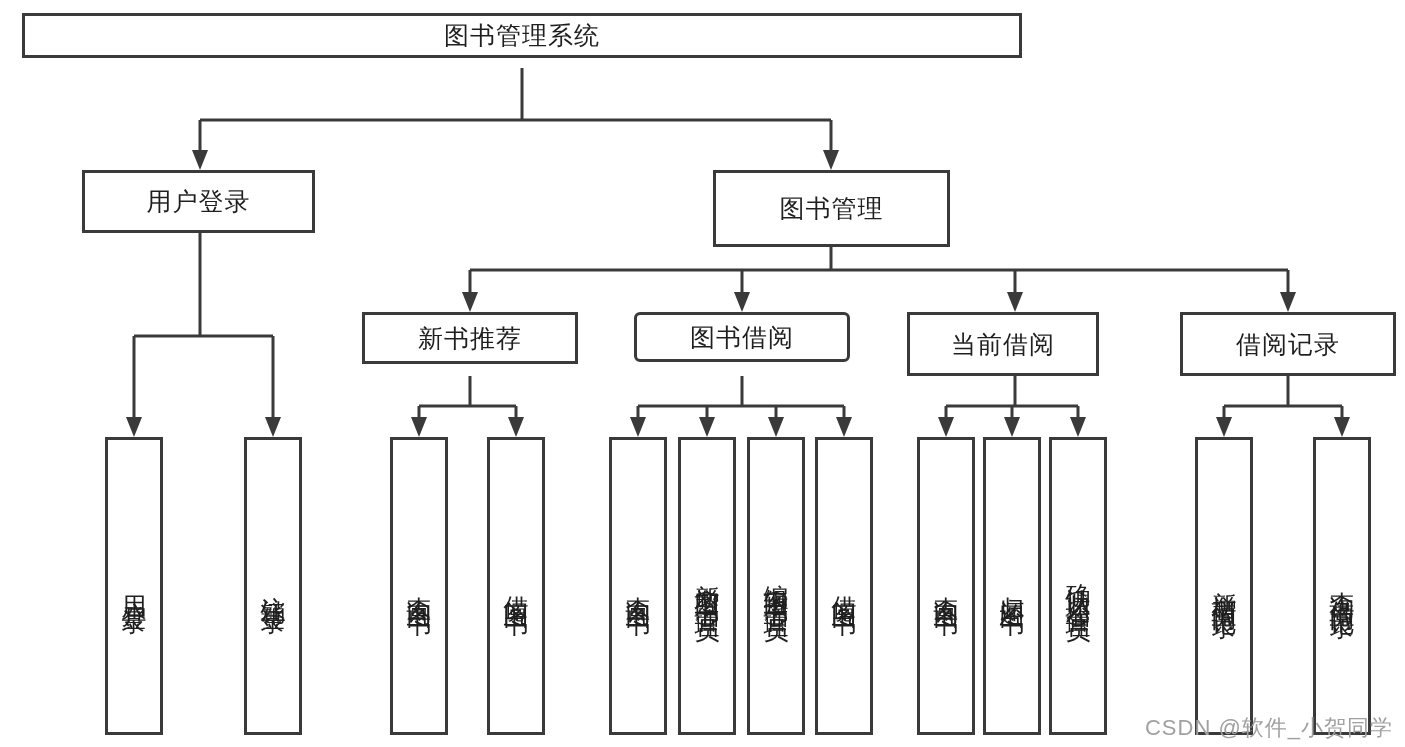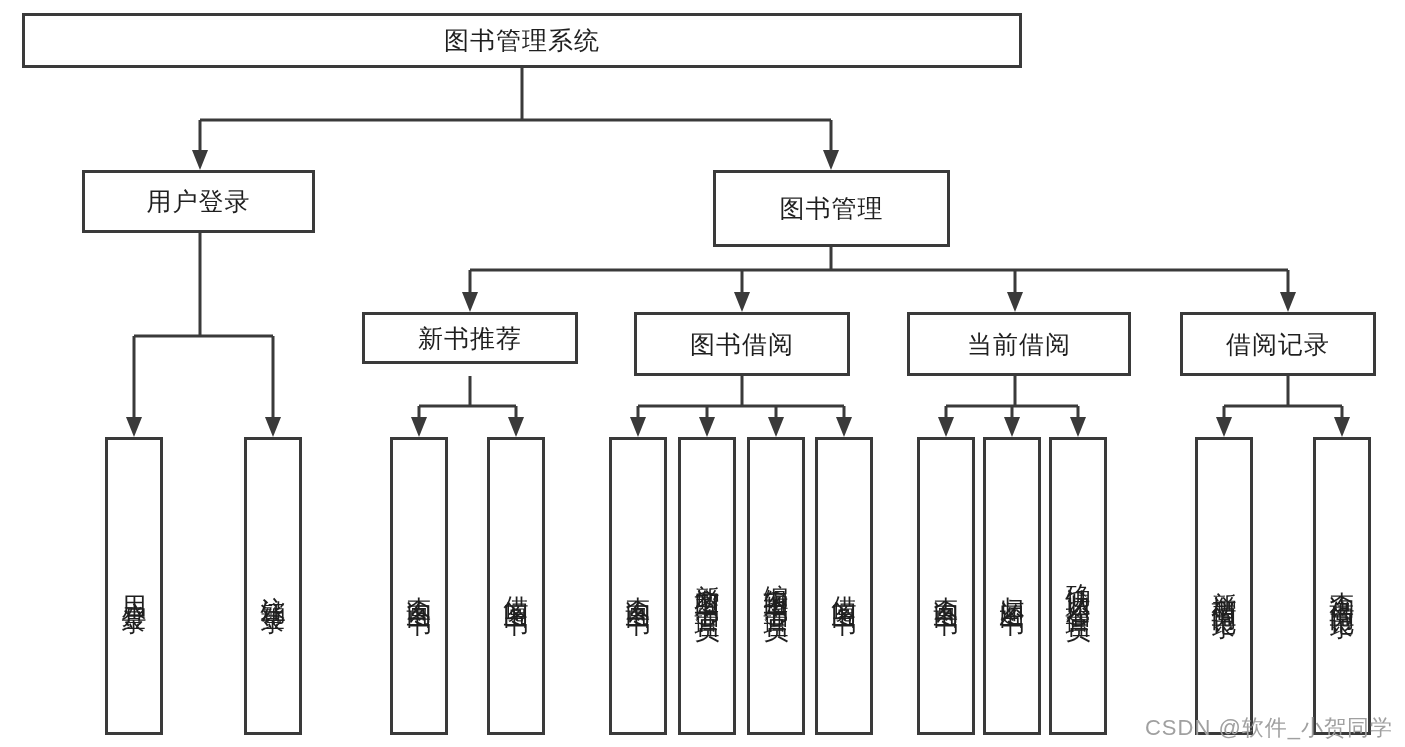--- a/index.html
+++ b/index.html
@@ -73,41 +73,41 @@
     <polygon class="arrow" points="1004,417 1020,417 1012,437"></polygon>
     <polygon class="arrow" points="1070,417 1086,417 1078,437"></polygon>
   </g>
   <g>
     <path class="edge" d="M1288,376 V406 M1224,406 H1342 M1224,406 V419 M1342,406 V419"></path>
     <polygon class="arrow" points="1216,417 1232,417 1224,437"></polygon>
     <polygon class="arrow" points="1334,417 1350,417 1342,437"></polygon>
   </g>
 </svg>
 
-<div class="box" style="left:22px;top:13px;width:1000px;height:55px;">
+<div class="box" style="left:22px;top:13px;width:1000px;height:45px;">
   <span class="hlabel">图书管理系统</span>
 </div>
 
 <div class="box" style="left:82px;top:170px;width:233px;height:63px;">
   <span class="hlabel">用户登录</span>
 </div>
 <div class="box" style="left:713px;top:170px;width:237px;height:77px;">
   <span class="hlabel">图书管理</span>
 </div>
 
 <div class="box" style="left:362px;top:312px;width:216px;height:52px;">
   <span class="hlabel">新书推荐</span>
 </div>
-<div class="box" style="left:634px;top:312px;width:216px;height:64px;">
+<div class="box" style="left:634px;top:312px;width:216px;height:50px;border-radius:6px;">
   <span class="hlabel">图书借阅</span>
 </div>
-<div class="box" style="left:907px;top:312px;width:224px;height:64px;">
+<div class="box" style="left:907px;top:312px;width:192px;height:64px;">
   <span class="hlabel">当前借阅</span>
 </div>
-<div class="box" style="left:1180px;top:312px;width:196px;height:64px;">
+<div class="box" style="left:1180px;top:312px;width:216px;height:64px;">
   <span class="hlabel">借阅记录</span>
 </div>
 
 <div class="box leaf" style="left:105px;">
   <span class="vtext">用户登录</span>
 </div>
 <div class="box leaf" style="left:244px;">
   <span class="vtext">注销登录</span>
 </div>
 <div class="box leaf" style="left:390px;">

